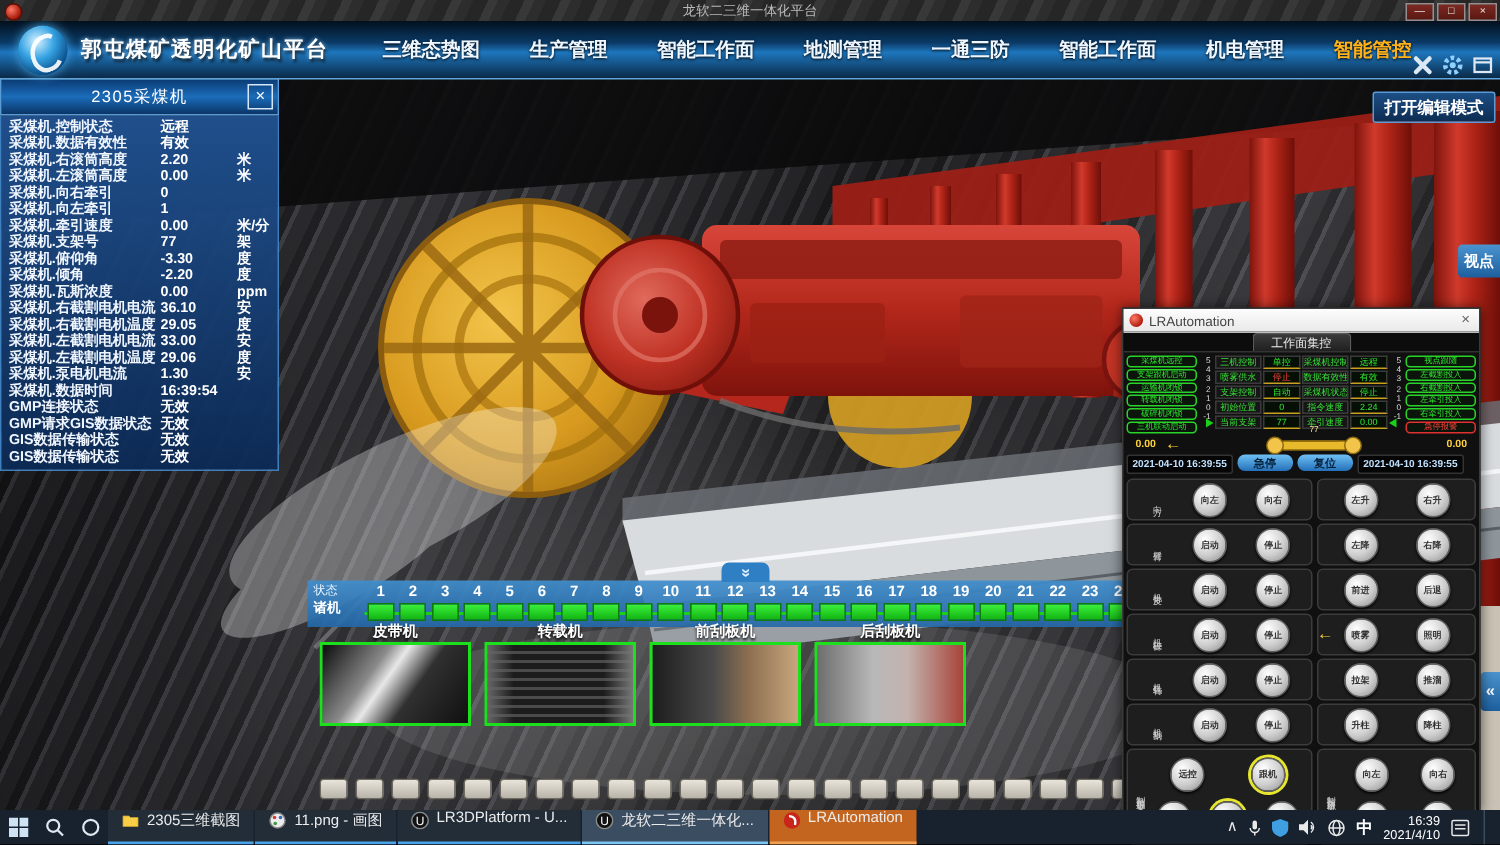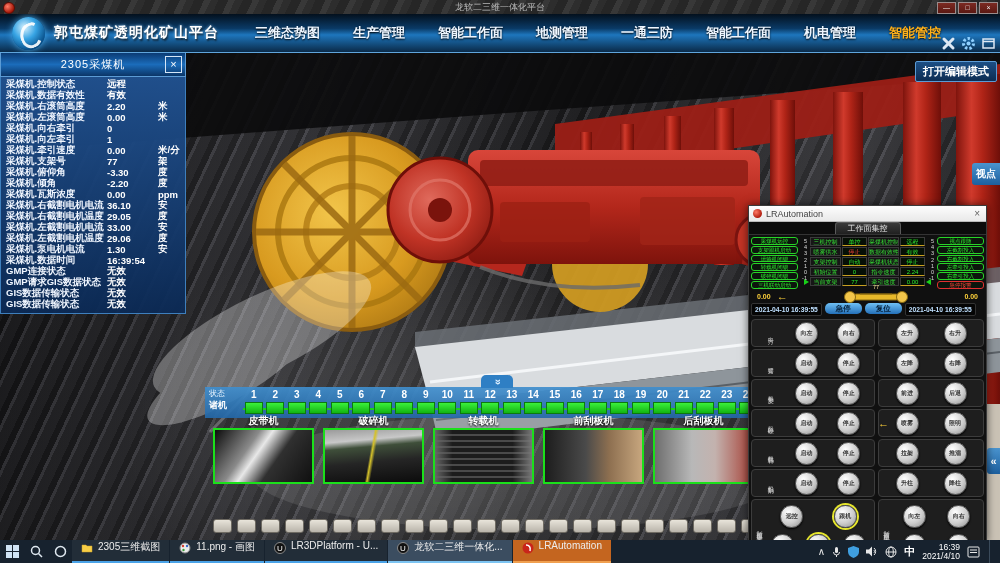--- a/index.html
+++ b/index.html
@@ -536,24 +536,20 @@
         <div class="sb-sq"></div>
       </div>
     </div>
 </div>
 
 <div class="cams" id="camera-strip">
     <div class="cam cam-0">
       <div class="cam-label">皮带机</div>
       <div class="cam-thumb"></div>
     </div>
-    <div class="cam cam-1">
-      <div class="cam-label">破碎机</div>
-      <div class="cam-thumb"></div>
-    </div>
     <div class="cam cam-2">
       <div class="cam-label">转载机</div>
       <div class="cam-thumb"></div>
     </div>
     <div class="cam cam-3">
       <div class="cam-label">前刮板机</div>
       <div class="cam-thumb"></div>
     </div>
     <div class="cam cam-4">
       <div class="cam-label">后刮板机</div>

